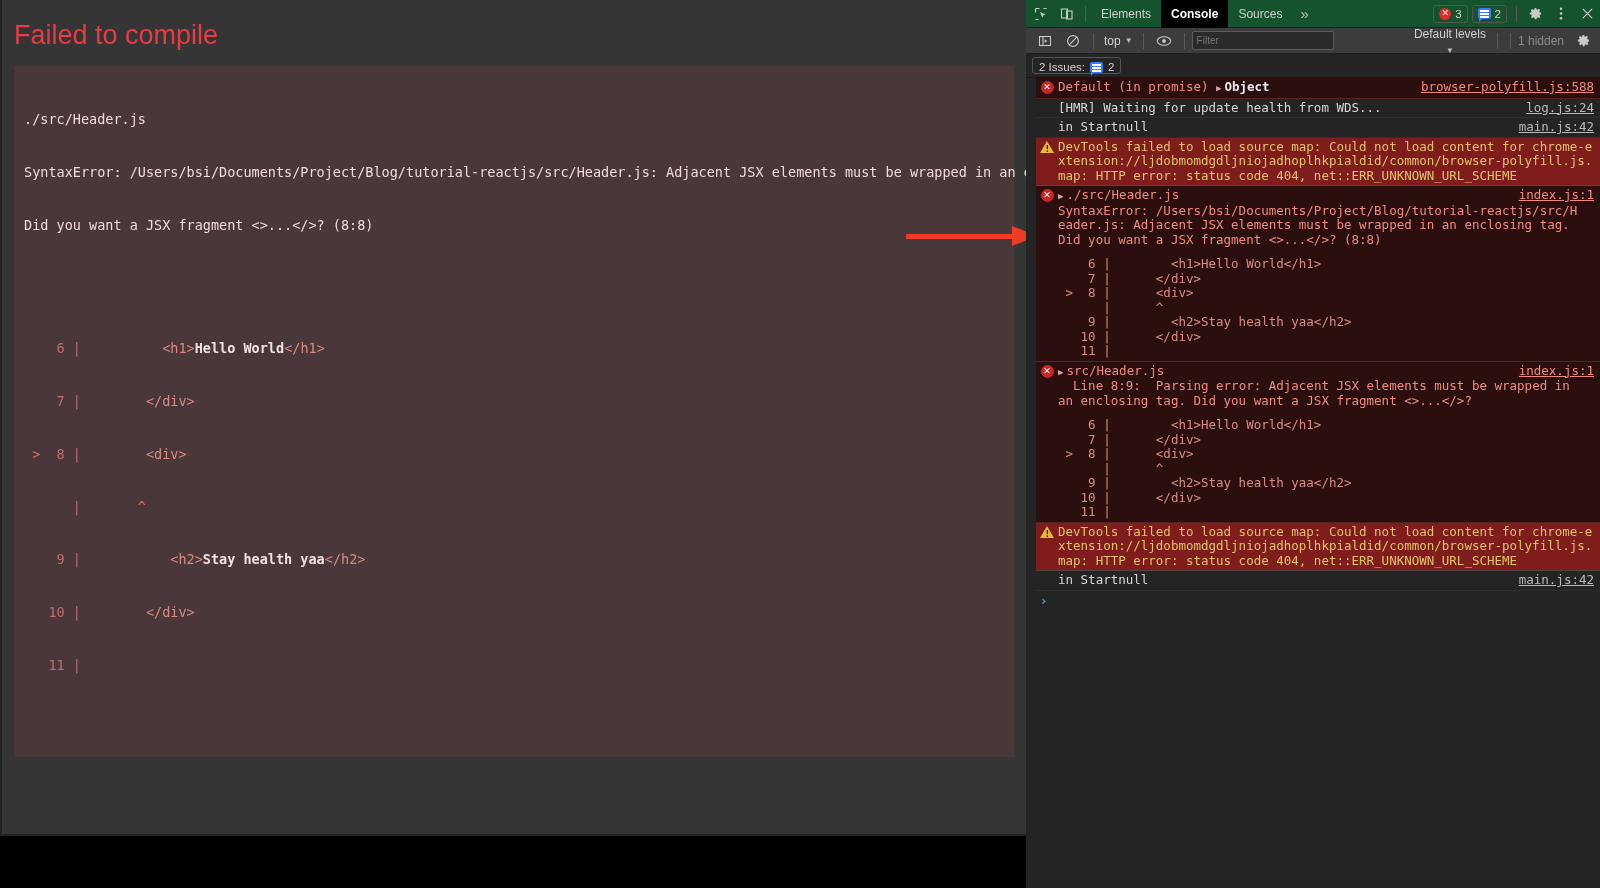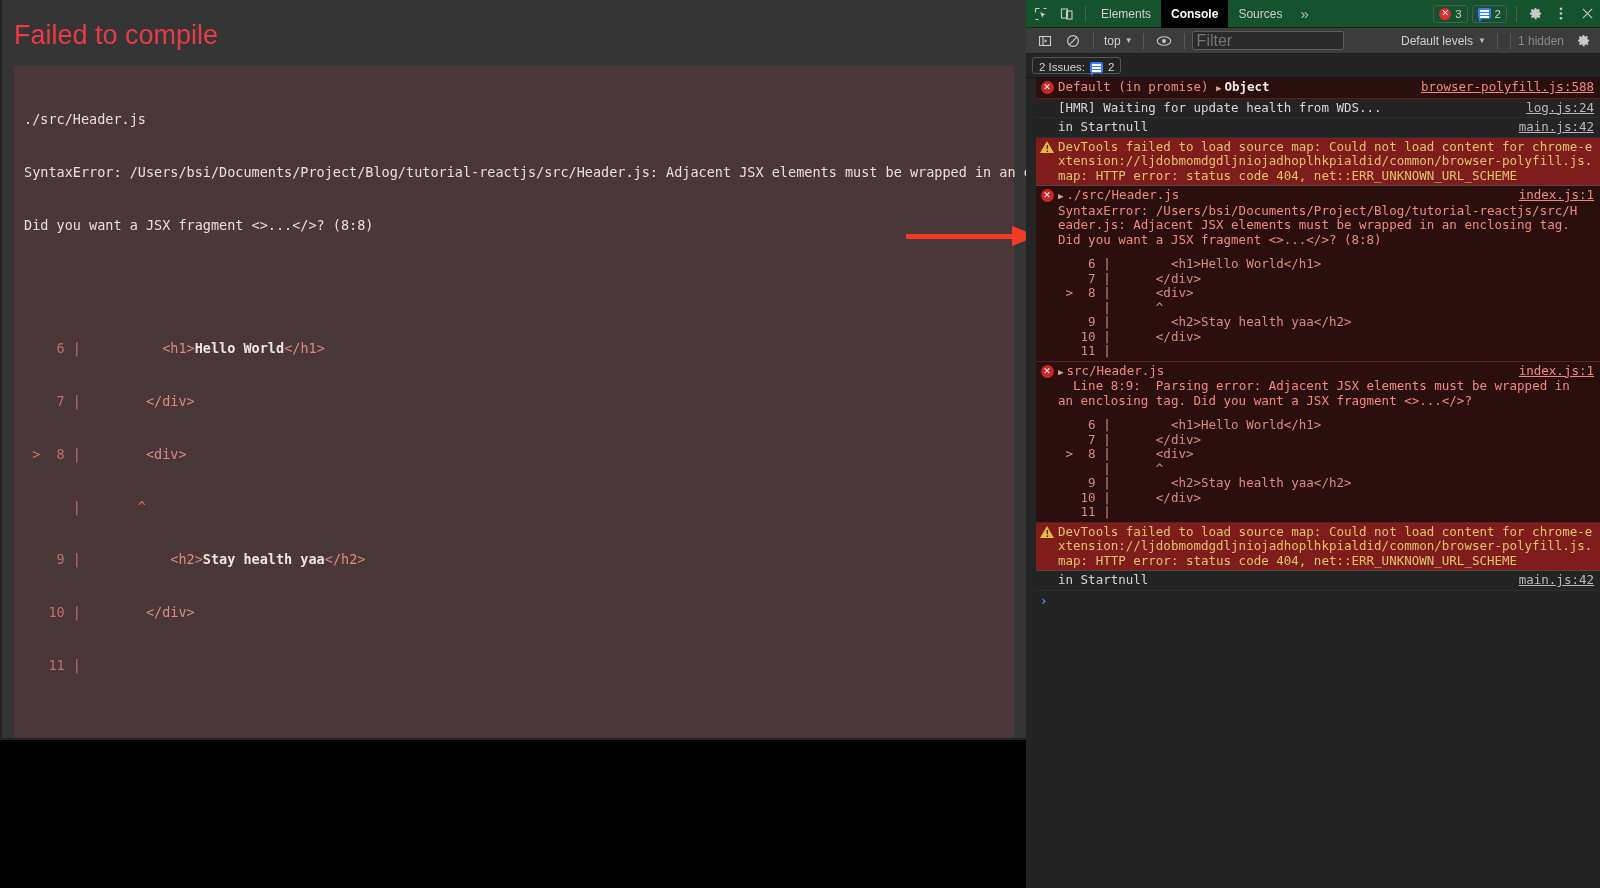--- a/index.html
+++ b/index.html
@@ -8,21 +8,21 @@
     width: 1600px; height: 888px;
     overflow: hidden;
     background: #000;
     font-family: "Liberation Sans", sans-serif;
   }
   #root { position: relative; width: 1600px; height: 888px; display: flex; }
 
   
   .overlay {
     position: relative;
-    width: 1026px; height: 740px;
+    width: 1026px; height: 836px;
     background: #353535;
     border-left: 2px solid #222;
     border-bottom: 2px solid #222;
     padding: 0;
     overflow: hidden;
   }
   .overlay-inner { padding: 12px 12px 0 12px; }
   .ov-title {
     color: #e83b46;
     font-size: 27px;
@@ -140,25 +140,25 @@
     padding: 0 4px 0 6px;
     border-bottom: 1px solid #1f1f1f;
     gap: 2px;
   }
   .ctx-sel { font-size: 12px; color: #d0d0d0; padding: 0 3px; display:flex; align-items:center; gap:4px;}
   .caret { font-size: 8px; color: #bbb; }
   .filter-input {
     flex: 1; max-width: 152px;
     height: 19px; background: #2b2b2b;
     border: 1px solid #5c5c5c; border-radius: 2px;
-    color: #9a9a9a; font-size: 16px;
+    color: #9a9a9a; font-size: 10px;
     padding: 0 4px; outline: none;
     font-family: "Liberation Sans", sans-serif;
   }
-  .lvl-sel { font-size: 12px; color: #d0d0d0; padding: 0 4px; display:flex; align-items:center; gap:5px; white-space: nowrap;}
+  .lvl-sel { font-size: 12px; color: #d0d0d0; padding: 0 4px; display:flex; align-items:center; gap:5px; white-space: nowrap; flex-direction: column;}
   .hidden-txt { font-size: 12px; color: #8a8a8a; white-space: nowrap; padding-right: 4px;}
 
   
   .dt-issuesbar {
     height: 24px; min-height: 24px;
     background: #242424;
     display: flex; align-items: center;
     padding-left: 6px;
     border-bottom: 1px solid #151515;
   }

